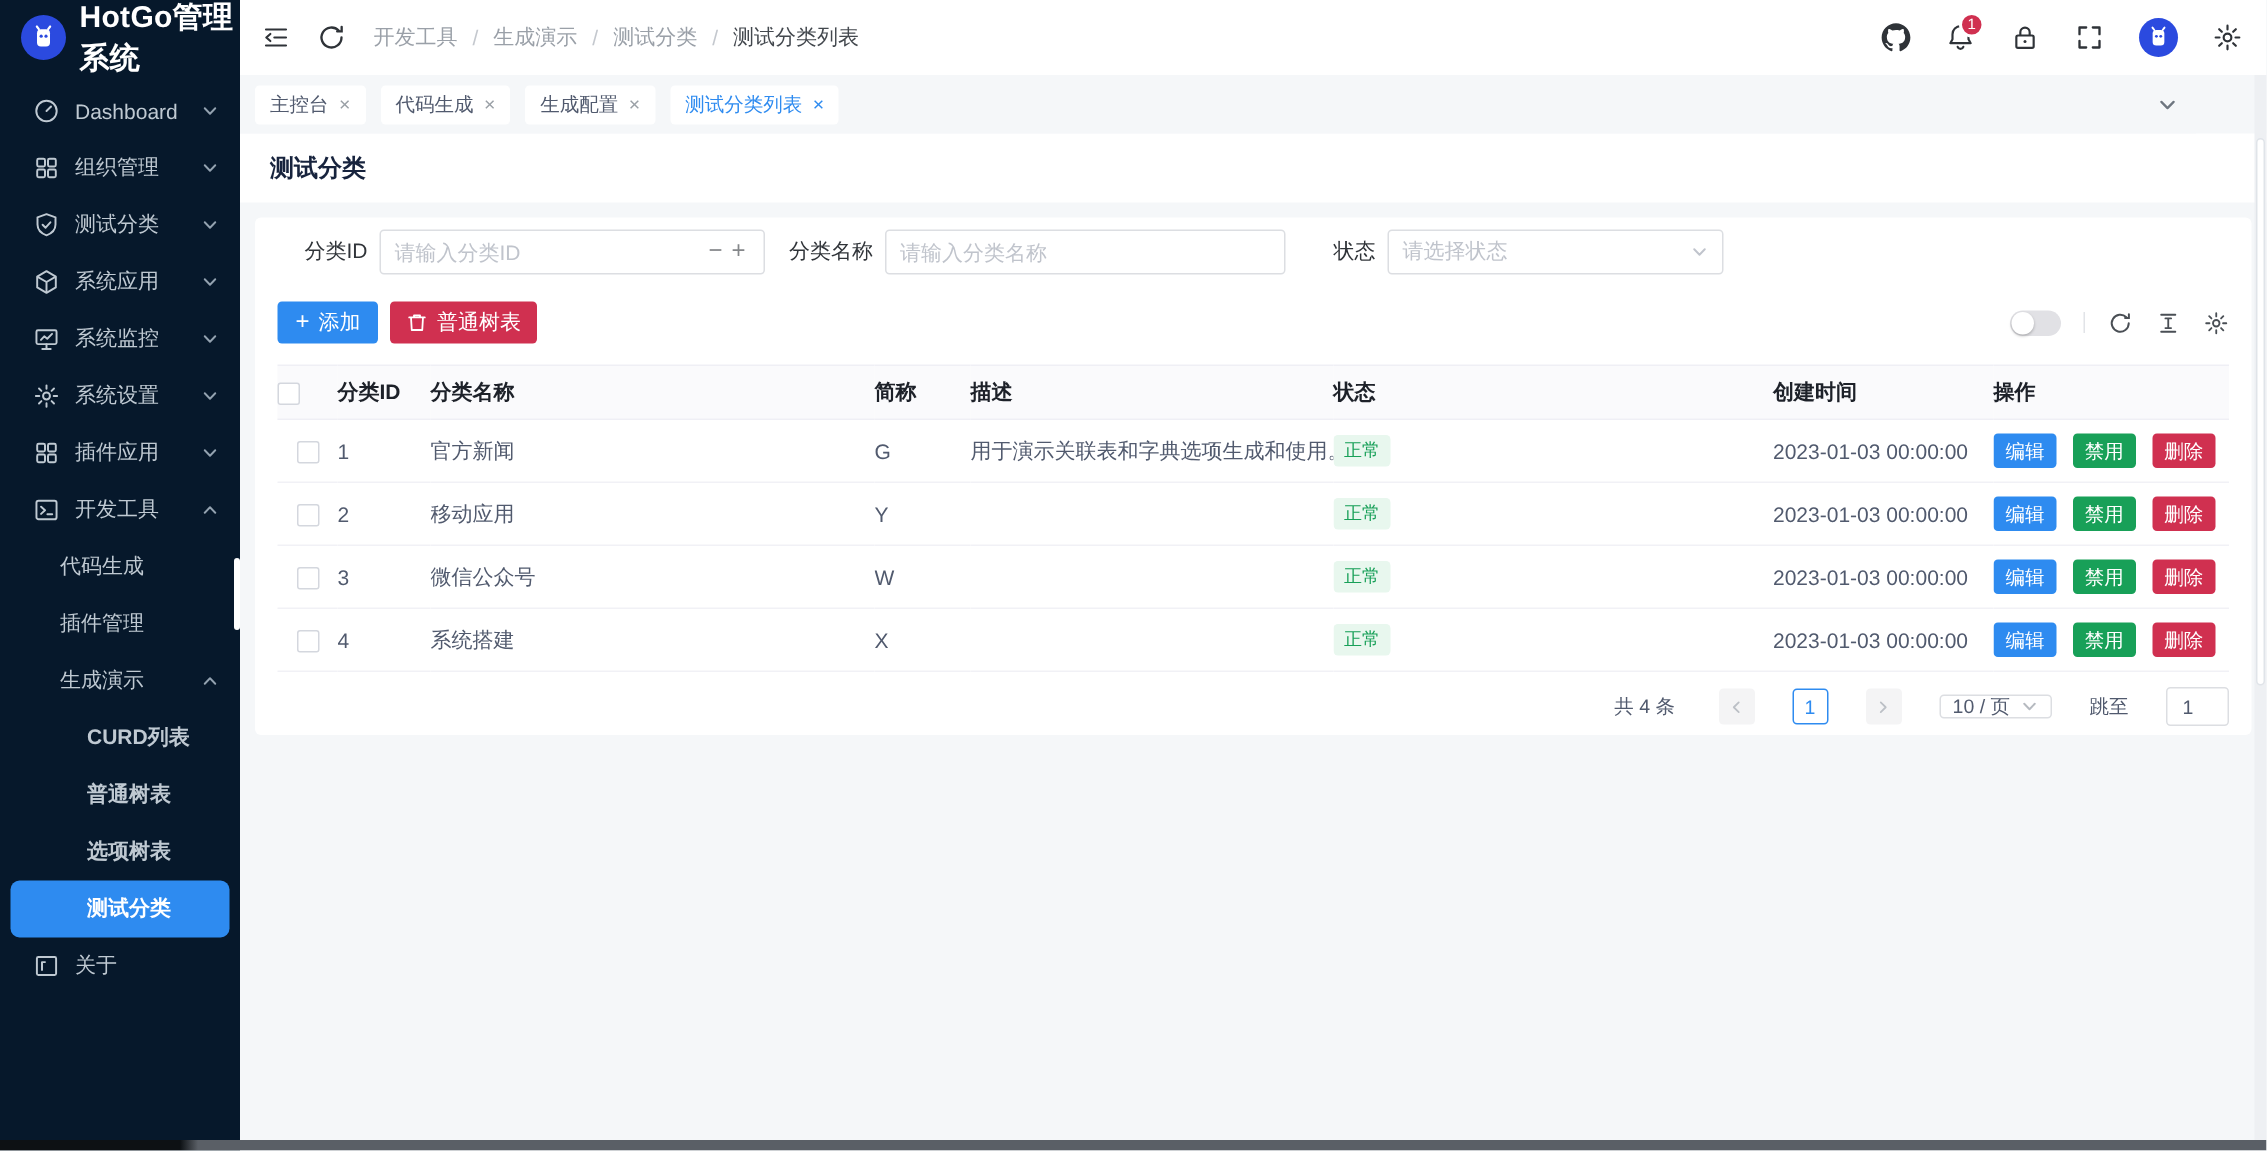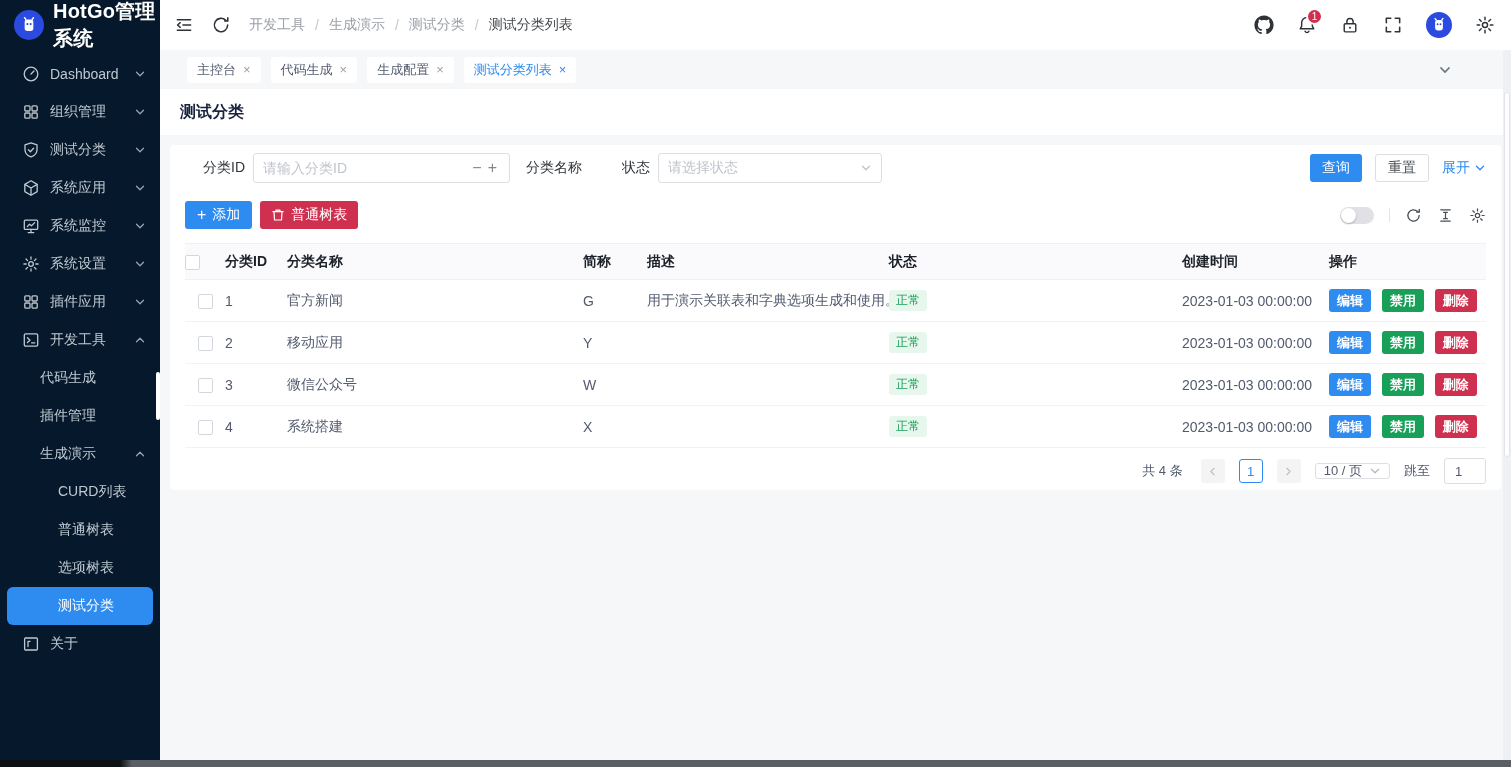--- a/index.html
+++ b/index.html
@@ -14,21 +14,21 @@
   .logo-circle svg { width:20px; height:20px; }
   .logo-text { color:#fff; font-size:20px; font-weight:700; letter-spacing:.2px; }
   .menu { padding-top:5px; }
   .mi { height:38px; display:flex; align-items:center; color:#bfc9d2; font-size:14px; padding:0 14px 0 22px; cursor:pointer; }
   .mi-icon { width:18px; height:18px; margin-right:10px; color:#bfc9d2; flex:0 0 auto; }
   .mi-icon svg { width:18px; height:18px; }
   .mi-label { flex:1; white-space:nowrap; overflow:hidden; }
   .mi-chev { width:12px; height:12px; color:#93a2b0; flex:0 0 auto; }
   .mi-chev svg { width:12px; height:12px; }
   .lvl2 { padding-left:40px; }
-  .lvl3 { padding-left:58px; }
+  .lvl3 { padding-left:58px;font-weight:bold; }
   .mi.active { background:#2e8bf0; color:#fff; border-radius:6px; margin:0 7px; padding-left:51px; }
   .sb-thumb { position:absolute; left:156px; top:372px; width:4px; height:48px; background:#fff; border-radius:2px; cursor:pointer; }
   .rot180 { transform:rotate(180deg); }
   .rot90 { transform:rotate(90deg); }
   .rotm90 { transform:rotate(-90deg); }
 
   
   .header { position:absolute; left:160px; top:0; width:1351px; height:50px; background:#fff; display:flex; align-items:center; padding:0 16px 0 14px; z-index:4; }
   .hbtn { width:20px; height:20px; color:#2f3338; cursor:pointer; flex:0 0 auto; }
   .hbtn svg { width:20px; height:20px; }
@@ -36,21 +36,21 @@
   .crumb { color:#9aa0a8; cursor:pointer; }
   .crumb-sep { color:#c4c8ce; }
   .crumb.last { color:#43484e; cursor:default; }
   .header-right { margin-left:auto; display:flex; align-items:center; gap:23px; }
   .bell-wrap { position:relative; }
   .badge { position:absolute; top:-7px; left:9px; min-width:17px; height:17px; border-radius:9px; background:#d03050; border:2px solid #fff; color:#fff; font-size:10px; display:flex; align-items:center; justify-content:center; padding:0 3px; }
   .avatar { width:26px; height:26px; border-radius:50%; background:#2b4adf; display:flex; align-items:center; justify-content:center; cursor:pointer; }
   .avatar svg { width:18px; height:18px; }
 
   
-  .tabbar { position:absolute; left:160px; top:50px; width:1304px; height:39px; background:#f5f7f9; display:flex; align-items:center; gap:10px; padding:0 12px 0 27px; z-index:3; }
+  .tabbar { position:absolute; left:160px; top:50px; width:1304px; height:39px; background:#f5f7f9; display:flex; align-items:center; gap:10px; padding:0 12px 0 10px; z-index:3; }
   .tab { height:26px; background:#fff; border-radius:3px; display:inline-flex; align-items:center; gap:7px; padding:0 10px; font-size:13px; color:#515a6e; cursor:pointer; }
   .tab-x { color:#9aa0a6; font-size:13px; line-height:1; cursor:pointer; }
   .tab.active { color:#2e8bf0; }
   .tab.active .tab-x { color:#2e8bf0; }
   .tabbar-chev { margin-left:auto; width:14px; height:14px; color:#6e7680; cursor:pointer; }
   .tabbar-chev svg { width:14px; height:14px; }
 
   
   .page-header { position:absolute; left:160px; top:89px; width:1351px; height:46px; background:#fff; display:flex; align-items:center; padding-left:20px; }
   .page-title { font-size:16px; font-weight:700; color:#17233d; }
@@ -89,27 +89,27 @@
   .tbtn svg { width:17px; height:17px; }
 
   
   table.grid { width:100%; border-collapse:collapse; table-layout:fixed; margin-top:14px; font-size:14px; }
   .grid th { height:36px; background:#fafafc; text-align:left; font-weight:700; color:#1d2129; border-top:1px solid #efeff5; border-bottom:1px solid #efeff5; white-space:nowrap; }
   .grid td { height:42px; border-bottom:1px solid #f1f1f6; color:#515a6e; white-space:nowrap; overflow:hidden; }
   .cb { appearance:none; -webkit-appearance:none; width:15px; height:15px; border:1px solid #d4d7de; border-radius:2px; background:#fff; cursor:pointer; vertical-align:middle; }
   .col-check { text-align:center; }
   .name-cell { color:#43484e; }
   .status-badge { display:inline-block; padding:3px 7px; border-radius:3px; background:#e8f7ee; color:#18a058; font-size:12px; line-height:1.2; }
-  .abtn { height:23px; padding:0 8px; border:none; border-radius:3px; color:#fff; font-size:13px; display:inline-flex; align-items:center; margin-right:7px; cursor:pointer; font-family:inherit;font-weight:bold; }
+  .abtn { height:23px; padding:0 8px; border:none; border-radius:3px; color:#fff; font-size:13px; display:inline-flex; align-items:center; margin-right:7px; cursor:pointer; font-family:inherit; }
   .abtn.edit { background:#2e8bf0; }
   .abtn.disable { background:#18a058; }
   .abtn.del { background:#d03050; }
 
   
-  .pagination { display:flex; align-items:center; justify-content:flex-end; gap:14px; margin-top:10px; font-size:13px; color:#515a6e; }
+  .pagination { display:flex; align-items:center; justify-content:flex-end; gap:25px; margin-top:10px; font-size:13px; color:#515a6e; }
   .pg-total { margin-right:4px; }
   .pg-btn { width:24px; height:24px; border-radius:3px; background:#f4f4f5; display:flex; align-items:center; justify-content:center; color:#bcc0c6; cursor:pointer; }
   .pg-btn svg { width:11px; height:11px; }
   .pg-page { width:24px; height:24px; border:1px solid #2e8bf0; color:#2e8bf0; background:#fff; border-radius:3px; display:flex; align-items:center; justify-content:center; cursor:pointer; }
   .pg-size { height:16px; border:1px solid #dcdee2; border-radius:3px; background:#fff; display:flex; align-items:center; gap:7px; padding:0 8px; cursor:pointer; }
   .pg-size .sel-chev { color:#b6bac0; }
   .pg-jump { width:42px; height:26px; border:1px solid #dcdee2; border-radius:3px; font-size:13px; color:#515a6e; padding-left:10px; outline:none; font-family:inherit; }
 
   
   .vscroll-track { position:absolute; right:0; top:50px; width:8px; height:710px; background:#eef0f3; z-index:6; }
@@ -472,43 +472,34 @@
     <div class="f-group" style="margin-left:18px">
       <span class="f-label">分类ID</span>
       <div class="f-box" style="width:257px">
         <input type="text" placeholder="请输入分类ID" style="">
         <span class="step">−</span>
         <span class="step">+</span>
       </div>
     </div>
     <div class="f-group" style="margin-left:16px">
       <span class="f-label">分类名称</span>
+      <div class="f-box" style="width:267px">
+        <input type="text" placeholder="请输入分类名称" style="">
+      </div>
     </div>
     <div class="f-group" style="margin-left:32px">
       <span class="f-label">状态</span>
       <div class="f-box" style="width:224px">
         <span class="sel-placeholder">请选择状态</span>
         <span class="sel-chev">
             <svg>
               <use href="#sym-chev"></use>
             </svg>
           </span>
       </div>
-    </div>
-    <div class="filter-actions">
-      <button class="btn btn-primary">查询</button>
-      <button class="btn btn-default">重置</button>
-      <span class="expand-link">
-        <span>展开</span>
-        <span class="sel-chev">
-            <svg>
-              <use href="#sym-chev"></use>
-            </svg>
-          </span>
-      </span>
     </div>
   </div>
 
   <div class="toolbar-row">
     <button class="btn btn-primary">
       <span class="plus-glyph">+</span>
       <span>添加</span>
     </button>
     <div class="gap"></div>
     <button class="btn btn-danger">

